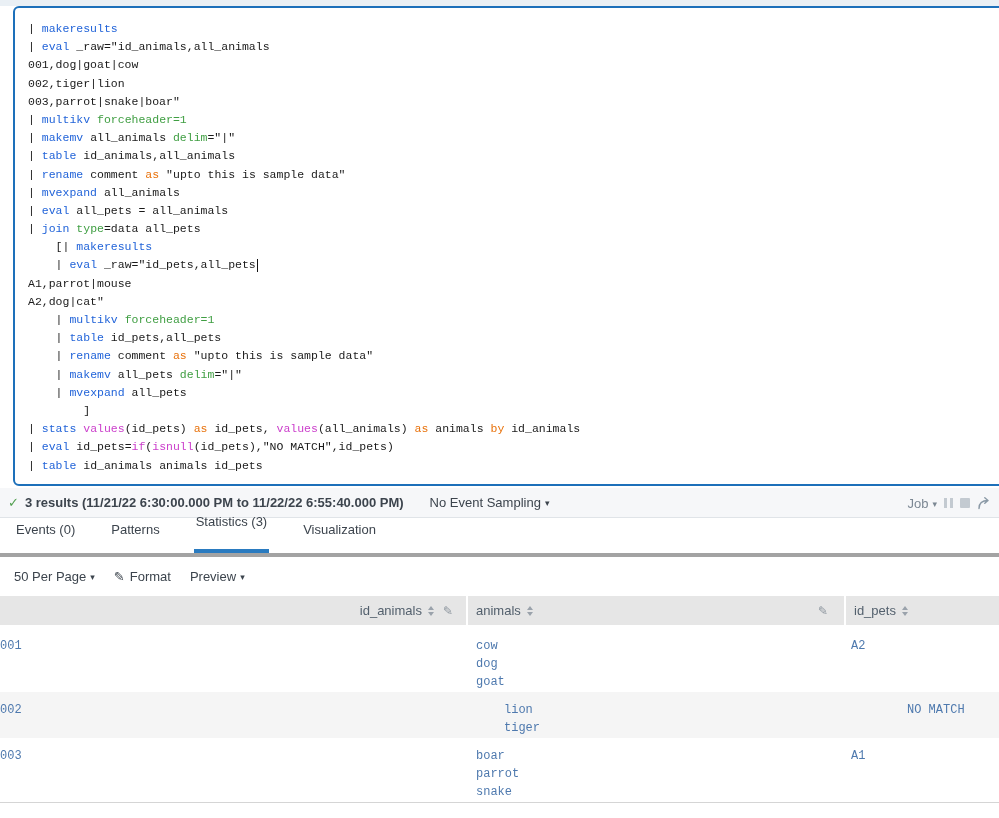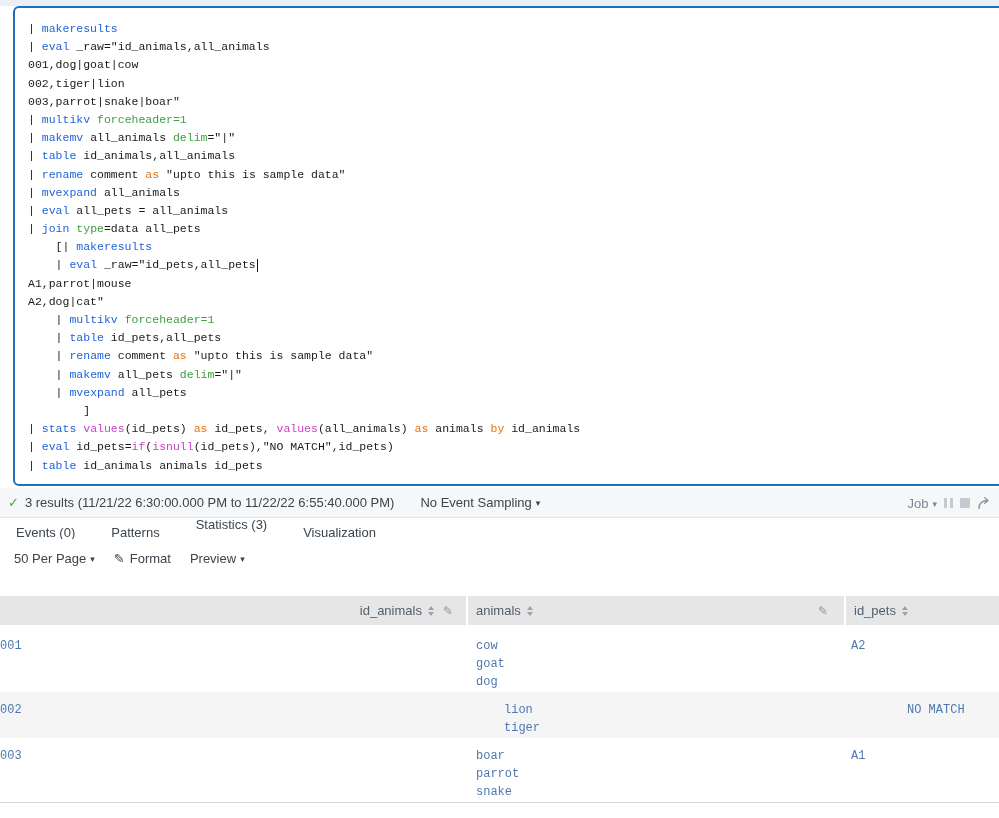--- a/index.html
+++ b/index.html
@@ -22,41 +22,41 @@
   .tok-k{color:#3f9e42;}
   .tok-o{color:#e8710a;}
   .cursor{display:inline-block;width:1.5px;height:13px;background:#111;
           vertical-align:middle;margin-left:1px;}
 
   
   .statusbar{position:absolute;top:488px;left:0;right:0;height:30px;background:#f6f7f9;
              border-bottom:1px solid #e0e4e8;display:flex;align-items:center;
              font-size:13px;box-sizing:border-box;padding-left:8px;}
   .check{color:#53a051;font-weight:bold;margin-right:6px;font-size:13px;}
-  .results-summary{color:#3c444d;}
+  .results-summary{color:#3c444d;font-weight:bold;}
   .sampling{margin-left:26px;color:#3c444d;cursor:pointer;}
   .caret{font-size:9px;color:#3c444d;margin-left:4px;vertical-align:1px;}
   .job-cluster{position:absolute;right:8px;top:0;height:30px;display:flex;
                align-items:center;gap:7px;}
   .job-label{color:#7b8793;font-size:13px;}
   .job-label .caret{color:#7b8793;}
   .icon-pause{display:inline-flex;gap:3px;}
   .icon-pause i{display:block;width:3px;height:10px;background:#c3cad1;}
   .icon-stop{display:block;width:10px;height:10px;background:#c3cad1;border-radius:1px;}
 
   
   .tabbar{position:absolute;top:518px;left:0;right:0;height:39px;background:#fff;
           display:flex;align-items:flex-end;padding-left:14px;box-sizing:border-box;
-          border-bottom:1px solid #a3a3a3;}
+          border-bottom:4px solid #a3a3a3;}
   .tab{font-size:13px;color:#3c444d;margin-right:32px;padding:0 2px 12px 2px;
        cursor:pointer;border-bottom:4px solid transparent;}
   .tab.active{font-weight:normal;border-bottom-color:#2a7bc0;padding-bottom:20px;}
 
   
-  .controlsbar{position:absolute;top:539px;left:0;right:0;height:39px;background:#fff;
+  .controlsbar{position:absolute;top:557px;left:0;right:0;height:39px;background:#fff;
                display:flex;align-items:center;padding-left:14px;box-sizing:border-box;
                font-size:13px;color:#3c444d;}
   .ctrl{margin-right:19px;cursor:pointer;display:flex;align-items:center;}
   .pencil-dark{font-size:13px;margin-right:5px;color:#3c444d;}
 
   
   .results-table{position:absolute;top:596px;left:0;right:0;border-bottom:1px solid #d5d5d5;}
   .thead,.trow{display:grid;grid-template-columns:468px 378px 1fr;}
   .th{background:#e6e6e6;height:29px;display:flex;align-items:center;
       font-size:13px;color:#53606d;position:relative;box-sizing:border-box;}
@@ -182,22 +182,22 @@
         </span>
       </div>
     </div>
   <div class="tbody" id="tbody">
       <div class="trow">
         <div class="td right">
           <span>001</span>
         </div>
         <div class="td c2">
           <span>cow</span>
+          <span>dog</span>
           <span>goat</span>
-          <span>dog</span>
         </div>
         <div class="td c3">
           <span>A2</span>
         </div>
       </div>
       <div class="trow stripe">
         <div class="td right">
           <span>002</span>
         </div>
         <div class="td c2">

